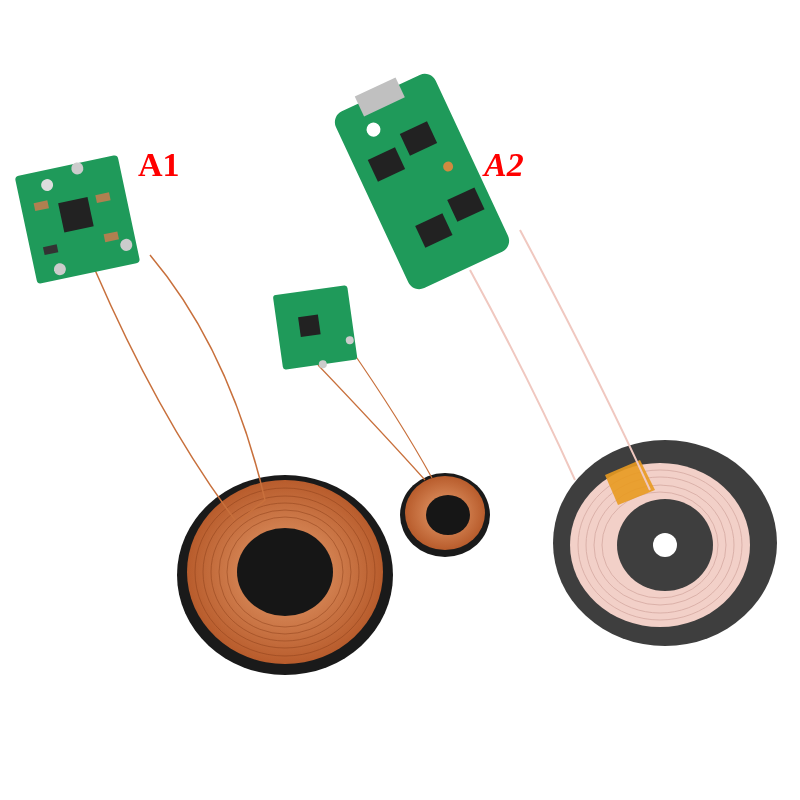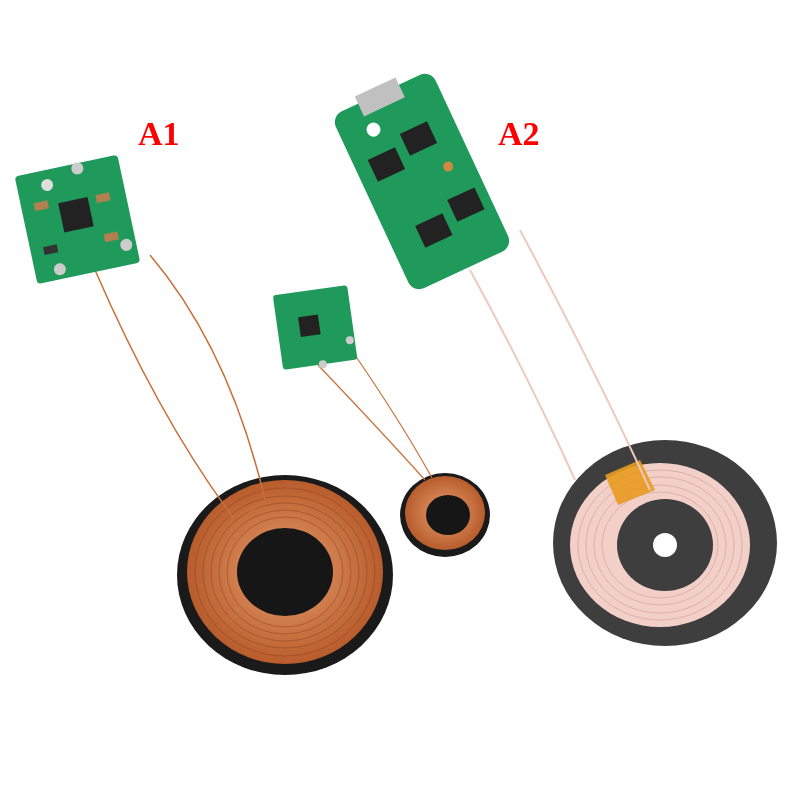--- a/index.html
+++ b/index.html
@@ -1,17 +1,17 @@
 <!DOCTYPE html>
 <html><head>
 <meta charset="utf-8">
 <style>
   html,body{margin:0;padding:0;background:#fff;}
   body{width:800px;height:800px;position:relative;overflow:hidden;font-family:"Liberation Serif",serif;}
-  .label{position:absolute;font-weight:bold;font-size:34px;color:#ff0000;font-family:"Liberation Serif","DejaVu Serif",serif;}
+  .label{position:absolute;font-weight:bold;font-size:34px;color:#ff0000;font-family:"Liberation Serif","DejaVu Serif",serif;margin-top:31px;}
   svg{position:absolute;left:0;top:0;}
 </style>
 </head>
 <body>
 
 <svg width="800" height="800" viewBox="0 0 800 800">
   <defs>
     <radialGradient id="cu" cx="50%" cy="50%" r="50%">
       <stop offset="0" stop-color="#e8a070"></stop>
       <stop offset="1" stop-color="#b85c2c"></stop>
@@ -83,13 +83,13 @@
     <rect x="380" y="135" width="30" height="24" fill="#222"></rect>
     <rect x="420" y="125" width="30" height="24" fill="#222"></rect>
     <rect x="395" y="215" width="30" height="24" fill="#222"></rect>
     <rect x="435" y="205" width="30" height="24" fill="#222"></rect>
     <circle cx="398" cy="110" r="7" fill="#fff"></circle>
     <circle cx="450" cy="175" r="5" fill="#d08a40"></circle>
   </g>
 </svg>
 
 <div class="label" style="left:138px;top:115px;">A1</div>
-<div class="label" style="left:498px;top:115px;">A2</div>
+<div class="label" style="left:484px;top:115px;font-style:italic;">A2</div>
 
 </body></html>

